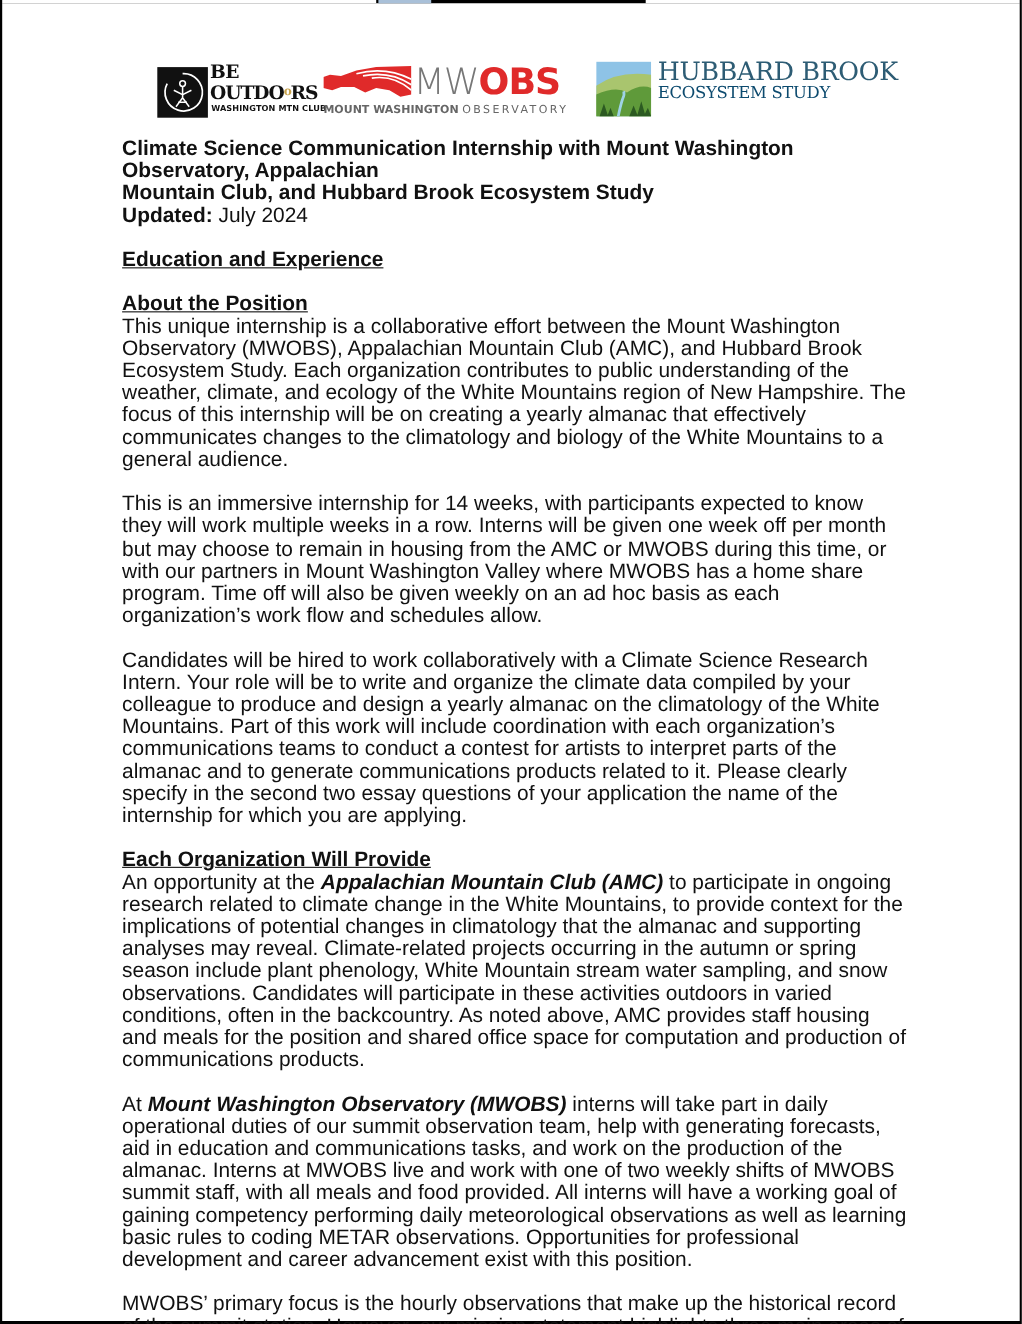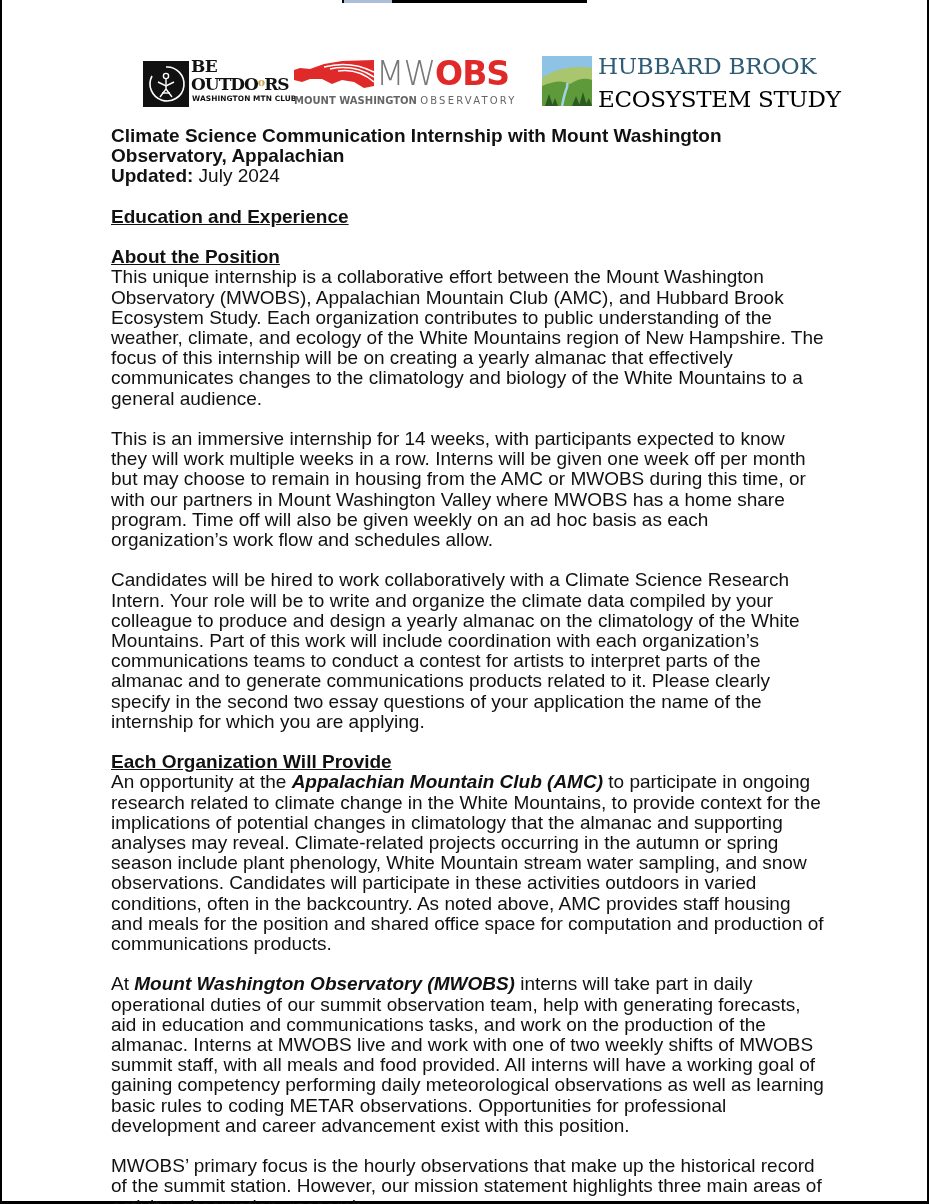--- a/index.html
+++ b/index.html
@@ -29,21 +29,21 @@
   .mw-letters { position: absolute; left: 82px; top: -2px; font-family: "DejaVu Sans", sans-serif; font-size: 33px; line-height: 36px; white-space: nowrap; letter-spacing: -1px; }
   .mw-thin { color: #777; font-weight: 200; }
   .mw-obs { color: #e02a2a; font-weight: bold; }
   .mw-sub { position: absolute; left: 0; top: 37px; white-space: nowrap; font-family: "DejaVu Sans", sans-serif; font-size: 10px; color: #666; }
   .mw-sub b { font-weight: bold; color: #666; }
   .mw-sub span.light { letter-spacing: 2.2px; font-weight: normal; }
 
   .logo-hb { position: absolute; left: 432px; top: 0; width: 280px; height: 56px; }
   .hb-img { position: absolute; left: 0; top: 1px; width: 50px; height: 50px; }
   .hb-line1 { position: absolute; left: 56px; top: -2px; font-family: "DejaVu Serif", serif; font-size: 23px; line-height: 26px; color: #2d5c74; white-space: nowrap; letter-spacing: -0.3px; }
-  .hb-line2 { position: absolute; left: 56px; top: 31px; font-family: "DejaVu Serif", serif; font-size: 23px; line-height: 26px; color: #000000; white-space: nowrap; letter-spacing: -0.3px; }
+  .hb-line2 { position: absolute; left: 56px; top: 16px; font-family: "DejaVu Serif", serif; font-size: 15px; line-height: 26px; color: #0c4a6e; white-space: nowrap; letter-spacing: -0.3px; }
 
   .doc { position: absolute; left: 111px; top: 126px; width: 714px; font-family: "Liberation Sans", sans-serif; font-size: 19px; line-height: 20.2px; color: #111; }
   .doc p { margin: 0; }
   .title-line { font-weight: bold; }
   .section-head { font-weight: bold; text-decoration: underline; }
   .gap { height: 20.2px; }
   .bi { font-weight: bold; font-style: italic; }
 </style>
 </head>
 <body>
@@ -97,20 +97,21 @@
         <path d="M3 50 L7 38 L11 50 Z M10 50 L13 42 L16 50 Z M30 50 L34 40 L38 50 Z M37 50 L41 36 L45 50 Z M43 50 L47 42 L50 50 Z" fill="#2c5a22"></path>
       </svg>
     </div>
     <div class="hb-line1">HUBBARD BROOK</div>
     <div class="hb-line2">ECOSYSTEM STUDY</div>
   </div>
 </div>
 
 <div class="doc">
   <p class="title-line">Climate Science Communication Internship with Mount Washington Observatory, Appalachian</p>
+  <p class="title-line">Mountain Club, and Hubbard Brook Ecosystem Study</p>
   <p><b>Updated:</b><span> July 2024</span></p>
   <div class="gap"></div>
 
   <p class="section-head">Education and Experience</p>
   <div class="gap"></div>
 
   <p class="section-head">About the Position</p>
   <p>This unique internship is a collaborative effort between the Mount Washington Observatory (MWOBS), Appalachian Mountain Club (AMC), and Hubbard Brook Ecosystem Study. Each organization contributes to public understanding of the weather, climate, and ecology of the White Mountains region of New Hampshire. The focus of this internship will be on creating a yearly almanac that effectively communicates changes to the climatology and biology of the White Mountains to a general audience.</p>
   <div class="gap"></div>
   <p>This is an immersive internship for 14 weeks, with participants expected to know they will work multiple weeks in a row. Interns will be given one week off per month but may choose to remain in housing from the AMC or MWOBS during this time, or with our partners in Mount Washington Valley where MWOBS has a home share program. Time off will also be given weekly on an ad hoc basis as each organization’s work flow and schedules allow.</p>

